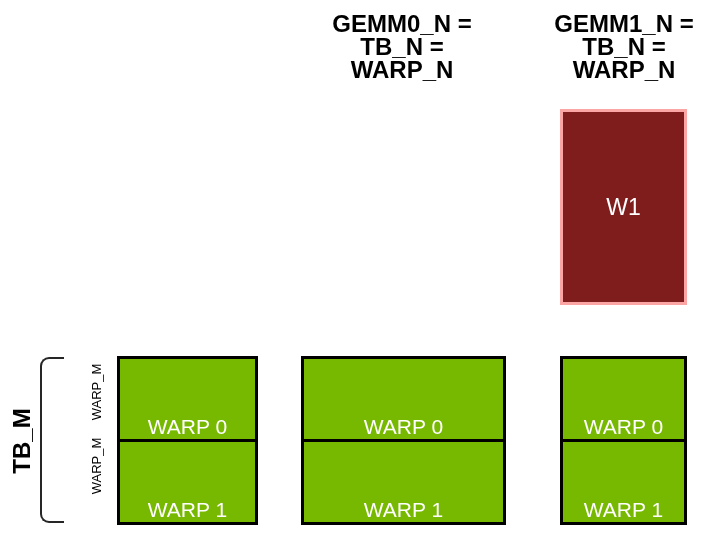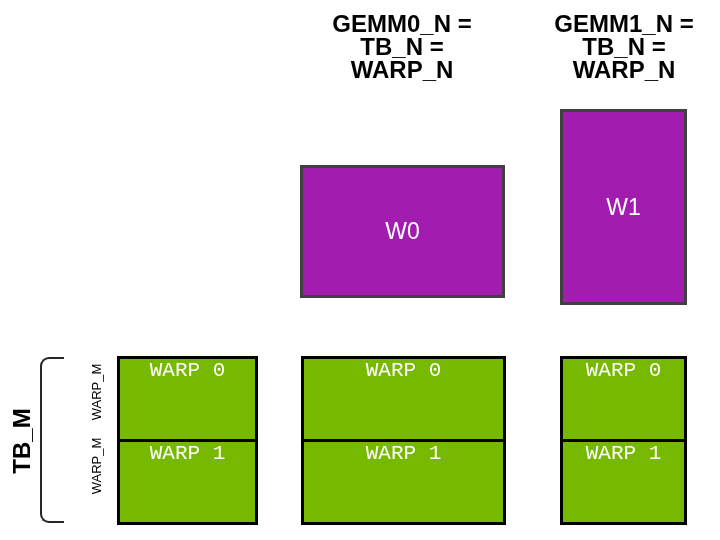--- a/index.html
+++ b/index.html
@@ -26,22 +26,22 @@
     font-weight: 700;
     line-height: 23px;
     color: #000000;
   }
   .col-header.h0 { left: 297px; }
   .col-header.h1 { left: 519px; }
 
   
   .blue-box {
     position: absolute;
-    background: #a21caf;
-    border: 3px solid #404040;
+    background: #7f1d1d;
+    border: 3px solid #fca5a5;
     box-sizing: border-box;
     display: flex;
     align-items: center;
     justify-content: center;
     color: #ffffff;
     font-size: 23px;
   }
   .blue-box.w0 { left: 300px; top: 165px; width: 205px; height: 133px; }
   .blue-box.w1 { left: 560px; top: 109px; width: 127px; height: 196px; }
 
@@ -55,25 +55,24 @@
     box-sizing: border-box;
     display: flex;
     flex-direction: column;
   }
   .warp-group.g0 { left: 117px; width: 141px; }
   .warp-group.g1 { left: 301px; width: 205px; }
   .warp-group.g2 { left: 560px; width: 127px; }
   .warp-row {
     flex: 1;
     display: flex;
-    align-items: flex-start;
+    align-items: flex-end;
     justify-content: center;
     color: #ffffff;
     font-size: 21px;
-    font-family: Liberation Mono, monospace;
   }
   .warp-row.first { border-bottom: 3px solid #000000; }
 
   
   .tb-bracket {
     position: absolute;
     left: 40px;
     top: 357px;
     width: 24px;
     height: 166px;
@@ -121,23 +120,20 @@
     <div>TB_N =</div>
     <div>WARP_N</div>
   </div>
 
   <div class="col-header h1">
     <div>GEMM1_N =</div>
     <div>TB_N =</div>
     <div>WARP_N</div>
   </div>
 
-  <div class="blue-box w0">
-    <span>W0</span>
-  </div>
   <div class="blue-box w1">
     <span>W1</span>
   </div>
 
   <div class="warp-group g0">
     <div class="warp-row first">
       <span>WARP 0</span>
     </div>
     <div class="warp-row">
       <span>WARP 1</span>

